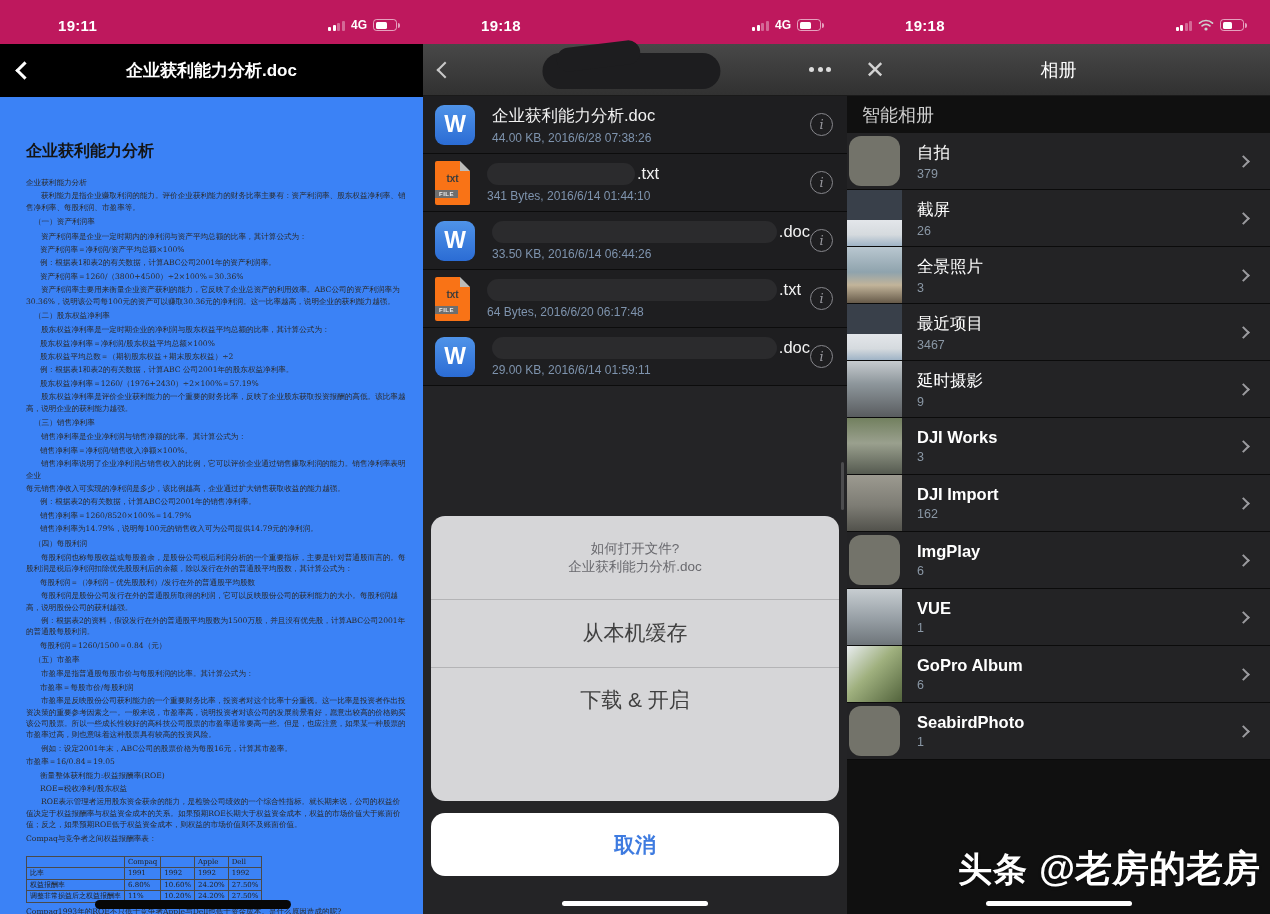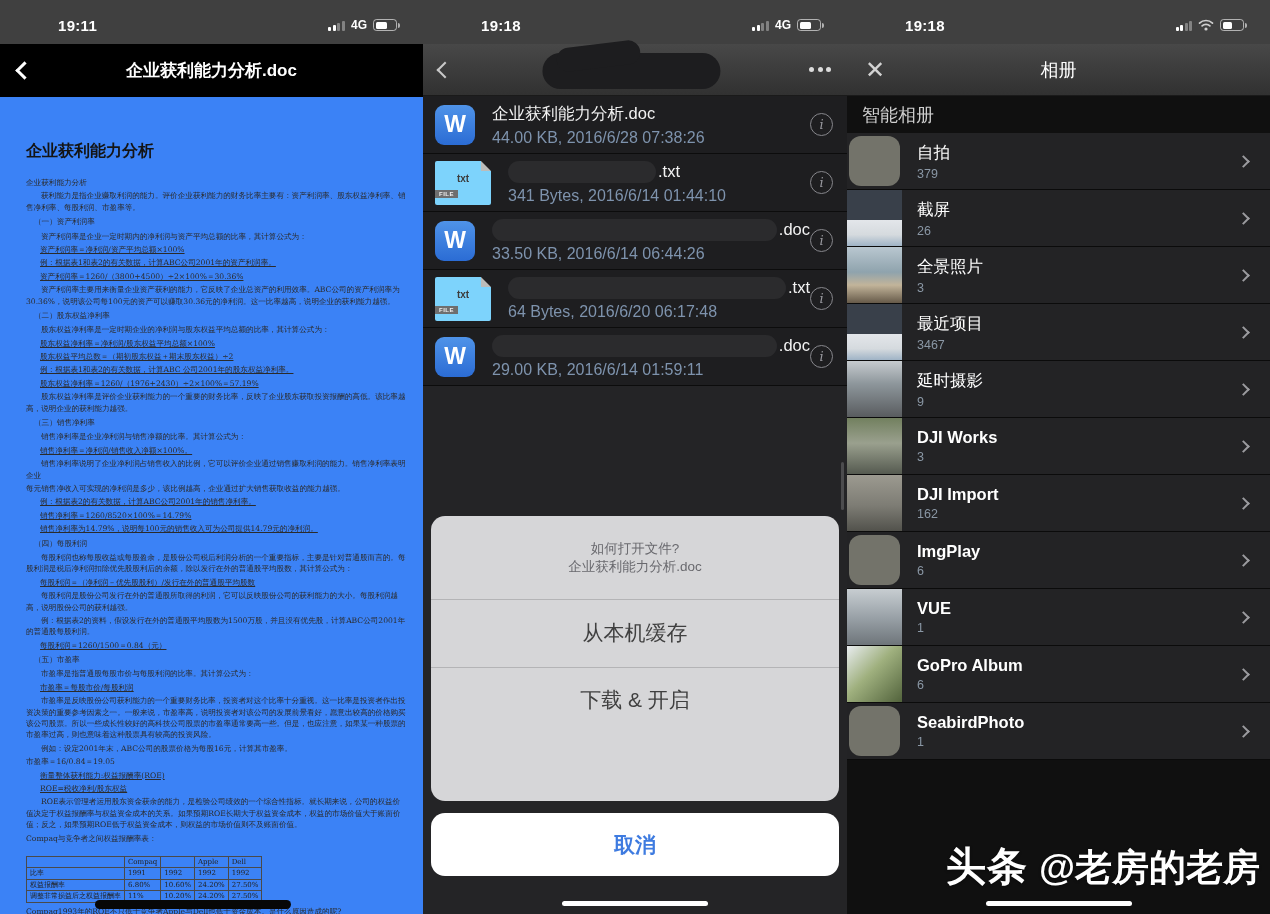--- a/index.html
+++ b/index.html
@@ -5,21 +5,21 @@
   * { margin:0; padding:0; box-sizing:border-box; }
   html,body { background:#000; }
   body { font-family:"Liberation Sans", sans-serif; }
   .screen { position:relative; width:1270px; height:914px; display:flex; overflow:hidden; background:#000; }
   .panel { position:relative; height:914px; overflow:hidden; }
   .panel.left { width:423px; background:#000; }
   .panel.mid { width:424px; background:#242426; }
   .panel.right { width:423px; background:#101010; }
 
   
-  .statusbar { height:44px; display:flex; align-items:center; justify-content:space-between; background:#404040; color:#fff; padding:6px 26px 0 58px; }
+  .statusbar { height:44px; display:flex; align-items:center; justify-content:space-between; background:#be185d; color:#fff; padding:6px 26px 0 58px; }
   .sb-time { font-size:15px; font-weight:700; letter-spacing:.3px; }
   .sb-right { display:flex; align-items:center; gap:6px; }
   .sig { display:flex; align-items:flex-end; gap:1.5px; height:11px; }
   .sig i { display:block; width:3px; border-radius:1px; background:#fff; }
   .sig i:nth-child(1){height:4px} .sig i:nth-child(2){height:6px}
   .sig i:nth-child(3){height:8px; background:rgba(255,255,255,.35)}
   .sig i:nth-child(4){height:10px; background:rgba(255,255,255,.35)}
   .net4g { font-size:12px; font-weight:600; color:#fff; }
   .batt { position:relative; width:24px; height:12px; border:1px solid rgba(255,255,255,.6); border-radius:3.5px; padding:1.5px; }
   .batt::after { content:""; position:absolute; right:-4px; top:3px; width:2px; height:5px; background:rgba(255,255,255,.6); border-radius:0 2px 2px 0; }
@@ -28,49 +28,49 @@
 
   
   .nav-left { position:relative; height:53px; background:#000; display:flex; align-items:center; }
   .nav-title { position:absolute; left:0; right:0; text-align:center; color:#fff; font-size:17px; font-weight:700; }
   .chev-back { position:absolute; left:18px; width:13px; height:13px; border-left:3px solid #fff; border-bottom:3px solid #fff; transform:rotate(45deg); }
   .docarea { position:relative; height:817px; background:#3b82f6; padding:42px 16px 0 26px; overflow:hidden;
              font-family:"DejaVu Serif", serif; color:#2b2b2b; font-size:7.6px; line-height:1.5; }
   .doc-heading { font-family:"Liberation Sans", sans-serif; font-size:16px; font-weight:bold; color:#141414; margin-bottom:14px; }
   .dp { margin-bottom:2px; }
   .dp.p { text-indent:15px; }
-  .dp.f { padding-left:14px;text-decoration:underline; }
+  .dp.f { padding-left:14px; }
   .dp.sec { padding-left:8px; margin:3px 0; }
   .doc-table { border-collapse:collapse; margin:12px 0 3px; }
   .doc-table td { border:0.6px solid #4a4a4a; font-size:7px; color:#222; padding:0 3px; height:11px; white-space:nowrap; }
   .doc-table tr td:first-child { min-width:92px; }
   .doc-redact { position:absolute; left:95px; bottom:5px; width:196px; height:9px; background:#070707; border-radius:4.5px; }
 
   
   .nav-mid { position:relative; height:52px; background:linear-gradient(180deg,#484848,#313131); display:flex; align-items:center; border-bottom:1px solid #1a1a1a; }
   .chev-back.gray { border-color:#c9c9c9; border-width:2.5px; width:12px; height:12px; }
   .nav-blob { position:absolute; left:50%; top:9px; transform:translateX(-52%); width:178px; height:36px; background:#1d1d1f; border-radius:18px; }
   .nav-blob::before { content:""; position:absolute; left:14px; top:-9px; width:84px; height:24px; background:#1d1d1f; border-radius:12px; transform:rotate(-7deg); }
   .more-dots { position:absolute; right:16px; display:flex; gap:3.5px; }
   .more-dots i { width:5px; height:5px; border-radius:50%; background:#dcdcdc; }
 
   .filelist { background:#242426; }
   .frow { display:flex; align-items:center; height:58px; padding:0 14px 0 12px; background:#1e1e20; border-bottom:1px solid #0c0c0c; }
   .ficon { flex:0 0 auto; display:flex; align-items:center; justify-content:center; }
   .ficon.doc { width:40px; height:40px; border-radius:9px; background:linear-gradient(180deg,#4f93e8,#2b6cd4); color:#fff; font-weight:bold; font-size:23px; }
-  .ficon.txt { position:relative; width:56px; height:44px; background:#7dd3fc; border-radius:2px; color:#3c3c3c; font-size:10px; font-weight:600; }
+  .ficon.txt { position:relative; width:35px; height:44px; background:#f97316; border-radius:2px; color:#3c3c3c; font-size:10px; font-weight:600; }
   .ficon.txt::after { content:""; position:absolute; top:0; right:0; border-left:10px solid #bcbcba; border-top:10px solid #1e1e20; }
   .ficon.txt .w-glyph { margin-top:-8px; }
   .file-badge { position:absolute; left:0; bottom:7px; background:#6e6e6e; color:#f0f0f0; font-size:6px; font-weight:700; letter-spacing:.5px; padding:1px 4px; }
   .file-badge:empty { display:none; }
   .ftext { margin-left:17px; min-width:0; }
   .fname { color:#f2f2f2; font-size:16.5px; display:flex; align-items:center; white-space:nowrap; }
   .blob { display:inline-block; height:22px; background:#2b2b2d; border-radius:11px; margin-right:2px; }
   .bw-148{width:148px} .bw-305{width:300px} .bw-295{width:290px} .bw-310{width:300px}
-  .fmeta { color:#7e93ad; font-size:16px; margin-top:4px; }
+  .fmeta { color:#7e93ad; font-size:12px; margin-top:4px; }
   .finfo { margin-left:auto; flex:0 0 auto; width:23px; height:23px; border:1.5px solid #87878c; border-radius:50%; color:#9a9aa0; display:flex; align-items:center; justify-content:center; font-size:13px; font-family:"DejaVu Serif", serif; font-style:italic; }
   .scrollhint { position:absolute; right:3px; top:462px; width:3px; height:48px; border-radius:2px; background:#4c4c4e; }
 
   .sheet { position:absolute; left:8px; right:8px; top:516px; height:285px; background:#d6d6d8; border-radius:14px; overflow:hidden; }
   .sheet-head { height:84px; display:flex; flex-direction:column; align-items:center; justify-content:center; gap:0; border-bottom:0.5px solid #b4b4b6; }
   .sheet-title, .sheet-sub { color:#69696e; font-size:13.5px; }
   .sheet-btn { height:66.5px; display:flex; align-items:center; justify-content:center; color:#404040; font-size:21px; border-top:0.5px solid #b4b4b6; cursor:pointer; }
   .sheet-opts .sheet-btn:first-of-type { border-top:none; }
   .cancel-btn { position:absolute; left:8px; right:8px; top:813px; height:63px; background:#fff; border-radius:14px; display:flex; align-items:center; justify-content:center; color:#3e7be0; font-size:21px; font-weight:600; cursor:pointer; }
   .homebar { position:absolute; left:50%; transform:translateX(-50%); bottom:8px; width:146px; height:5px; background:#fff; border-radius:3px; }
@@ -88,21 +88,21 @@
   .thumb.t-works { background:linear-gradient(180deg,#72805f 0%,#9aa08e 45%,#555a50 100%); }
   .thumb.t-import { background:linear-gradient(180deg,#9c9a90 0%,#7d7c74 55%,#52524c 100%); }
   .thumb.t-vue { background:linear-gradient(180deg,#c7cdd1 0%,#9aa2a8 50%,#6e757a 100%); }
   .thumb.t-gopro { background:linear-gradient(135deg,#e9edf0 0%,#9fb07e 45%,#52633c 100%); }
   .thumb.t-road { background:linear-gradient(180deg,#aab3ae 0%,#95a29a 45%,#4d5c50 100%); }
   .a-title { color:#fff; font-size:16.5px; font-weight:500; }
   .albums.user .a-title { font-weight:700; }
   .a-count { color:#8a97a5; font-size:12.5px; margin-top:3px; }
   .chev-r { position:absolute; right:22px; width:9px; height:9px; border-right:2.5px solid #9b9b9f; border-top:2.5px solid #9b9b9f; transform:rotate(45deg); }
   .watermark { position:absolute; right:10px; bottom:20px; color:#fff; display:flex; align-items:baseline; gap:11px; text-shadow:0 1px 3px rgba(0,0,0,.45); }
-  .wm-brand { font-size:40px; font-weight:900; letter-spacing:1px; }
+  .wm-brand { font-size:34px; font-weight:900; letter-spacing:1px; }
   .wm-handle { font-size:37px; font-weight:700; }
 </style>
 </head>
 <body>
 
 <div class="screen">
 
   <section class="panel left">
     <div class="statusbar">
       <span class="sb-time">19:11</span>

